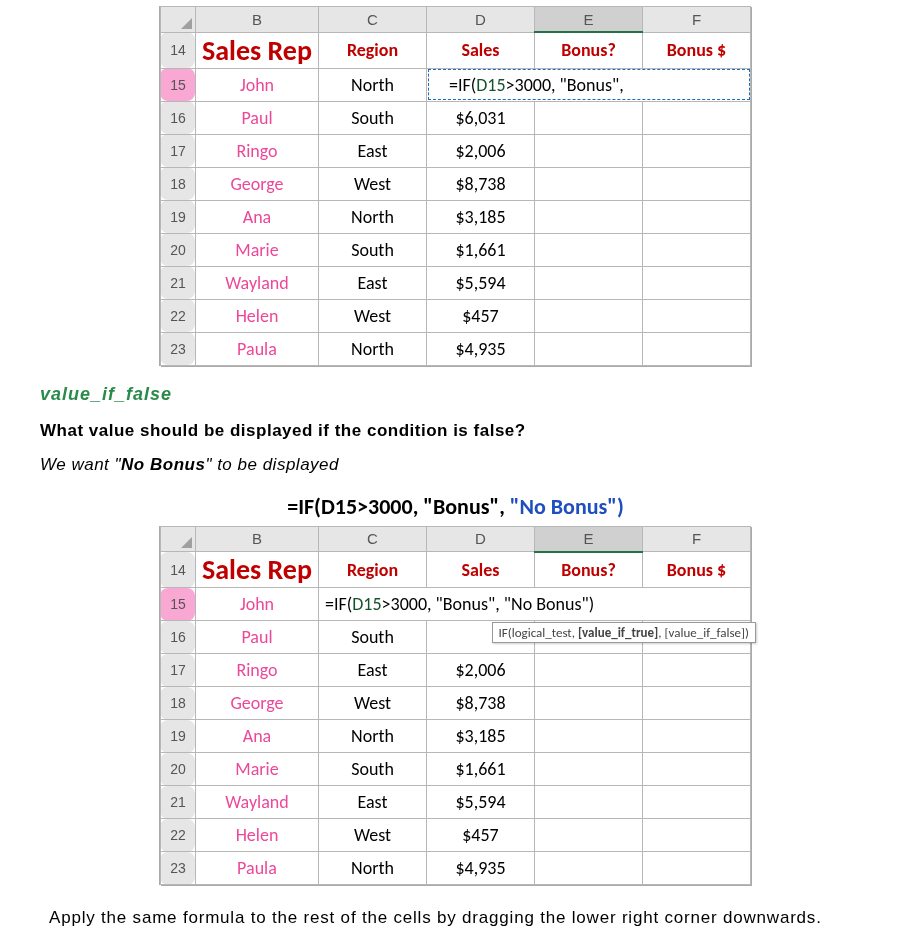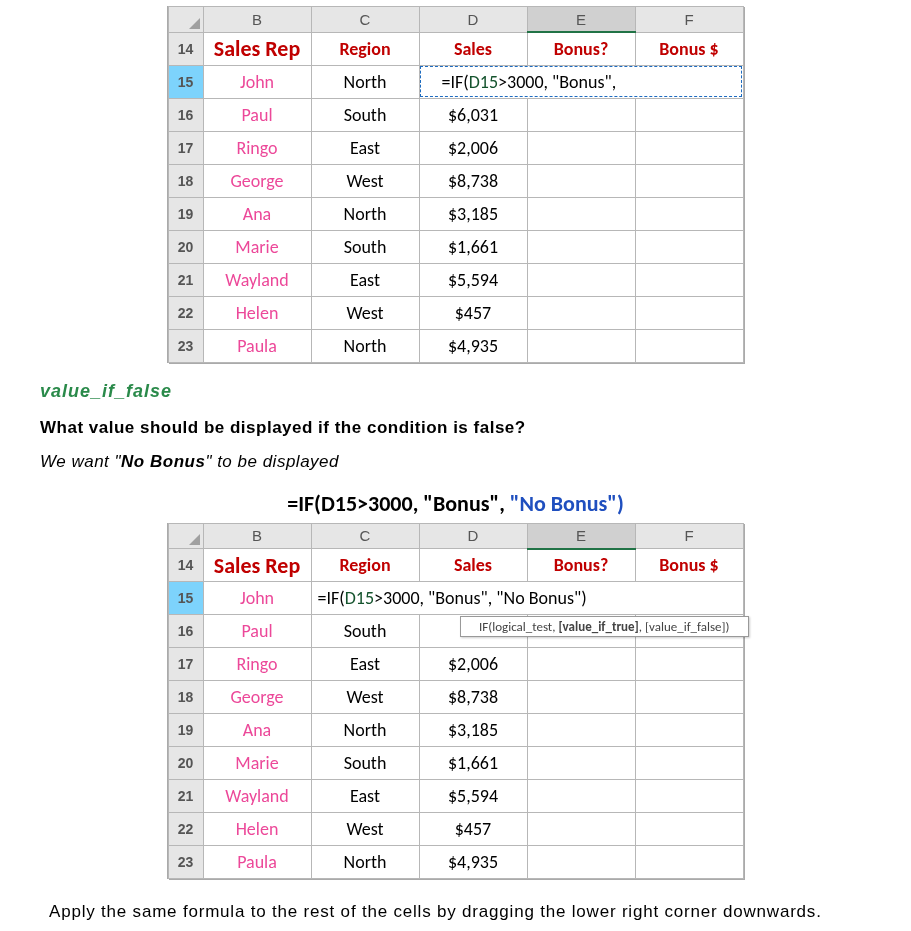--- a/index.html
+++ b/index.html
@@ -32,68 +32,69 @@
     color: #555;
     font-weight: normal;
     font-family: "Segoe UI","Trebuchet MS",sans-serif;
     font-size: 15px;
     height: 22px;
     min-width: 105px;
   }
   table.sheet th.rowhdr {
     background: #e6e6e6;
     color: #555;
-    font-weight: bold;
+    font-weight: normal;
     font-family: "Segoe UI","Trebuchet MS",sans-serif;
     font-size: 14px;
     width: 32px;
     height: 30px;
+    border-radius: 8px;
   }
   table.sheet th.corner {
     background: #e6e6e6;
     width: 32px;
     height: 22px;
     position: relative;
   }
   table.sheet th.corner::after {
     content:"";
     position:absolute; right:3px; bottom:3px;
     width:0;height:0;
     border-style:solid;
     border-width:0 0 11px 11px;
     border-color:transparent transparent #a0a0a0 transparent;
   }
   table.sheet th.rowhdr.sel {
-    background: #7dd3fc;
+    background: #f9a8d4;
     margin-top: 36px;
   }
   table.sheet td {
     font-family: Calibri, "Segoe UI", sans-serif;
     font-size: 18px;
     height: 30px;
     padding: 0 6px;
   }
   .hdrcell {
     color:#c00000; font-weight:bold;
   }
   .hdrcell.big {
-    font-size:22px;
+    font-size:28px;
   }
   .namecell { color:#ec4899; font-weight:500; }
   .formula-text { text-align:left !important; font-size:18px; }
   .formula-text .ref { color:#14532d; }
   .tooltip {
     position:absolute;
     right: -6px; bottom: -2px;
     transform: translateY(100%);
     background:#fff;
     border:1px solid #999;
     font-family:"Segoe UI",Calibri,sans-serif;
     font-size:13px;
-    padding:2px 18px;
+    padding:2px 6px;
     color:#444;
     white-space:nowrap;
     box-shadow:1px 1px 2px rgba(0,0,0,.2);
     z-index:3;
   }
   .tooltip b { font-weight:bold; }
   .dashed { outline:1.5px dashed #1d6bbf; outline-offset:-2px; }
   .sel-colhdr { background:#d0d0d0 !important; border-bottom:2px solid #217346 !important; }
 
   h3.sub { color:#2a8a4a; font-style:italic; font-weight:bold; margin:18px 0 16px 0; letter-spacing:1px; font-size:18px;}

